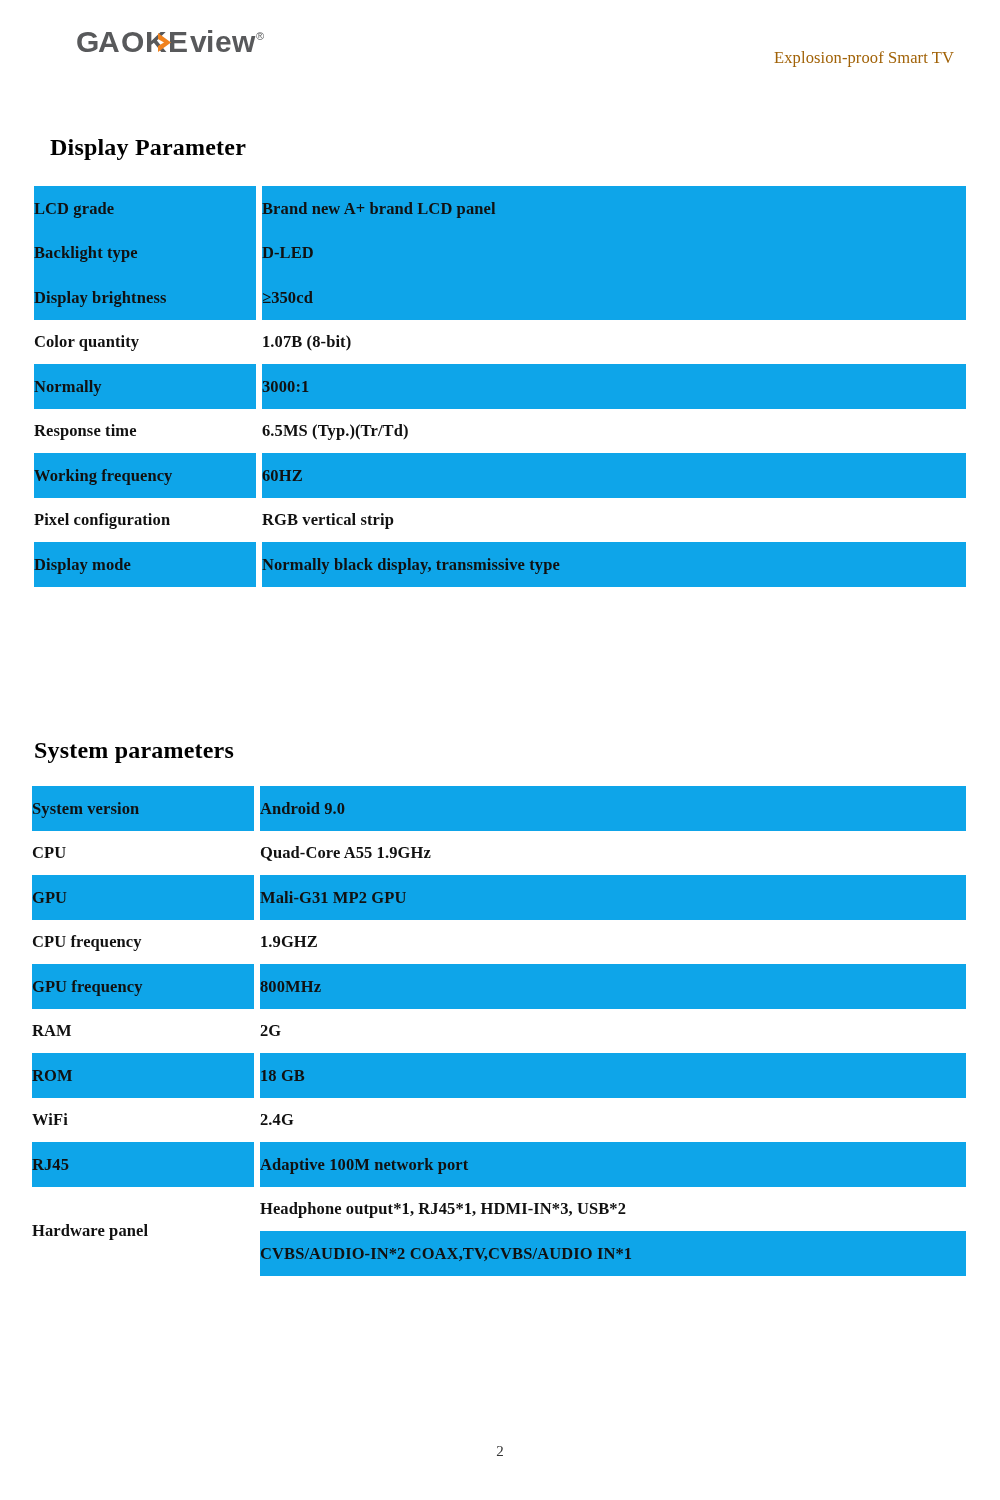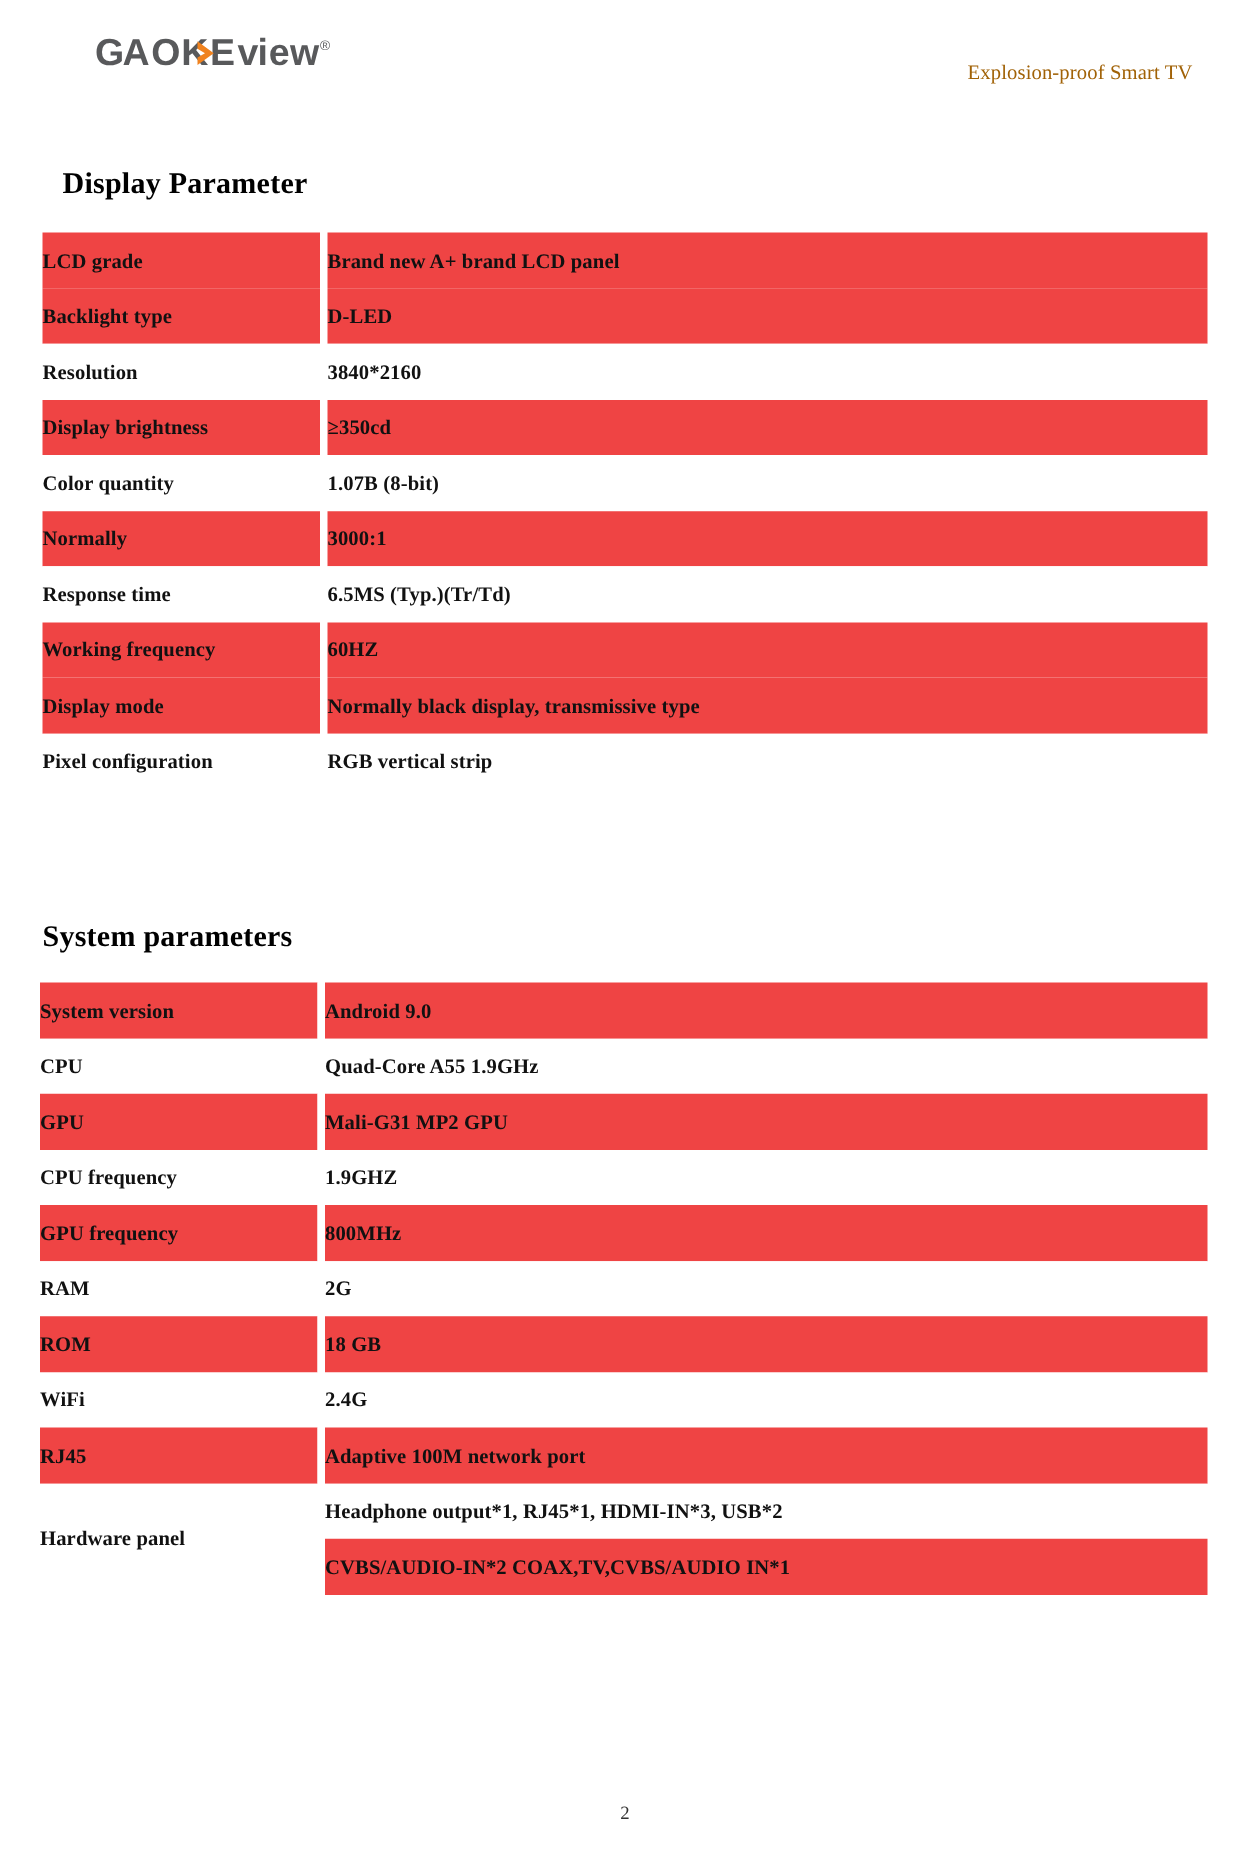--- a/index.html
+++ b/index.html
@@ -98,21 +98,21 @@
     letter-spacing: 0.1px;
     line-height: 1.3;
     height: 44.5px;
     padding: 0;
   }
 
   .cell-label { padding-left: 18px; }
   .cell-value { padding-left: 18px; }
   .cell-gap   { padding: 0; }
 
-  .shaded { background: #ef4444; }
+  .shaded { background: #0ea5e9; }
   .plain  { background: #ffffff; }
 
   
   .cell-label-merged {
     background: #ffffff;
     vertical-align: middle;
   }
 
   
   .page-footer {
@@ -170,25 +170,20 @@
         <td class="cell-label shaded">LCD grade</td>
         <td class="cell-gap plain"></td>
         <td class="cell-value shaded">Brand new A+ brand LCD panel</td>
       </tr>
       <tr>
         <td class="cell-label shaded">Backlight type</td>
         <td class="cell-gap plain"></td>
         <td class="cell-value shaded">D-LED</td>
       </tr>
       <tr>
-        <td class="cell-label plain">Resolution</td>
-        <td class="cell-gap plain"></td>
-        <td class="cell-value plain">3840*2160</td>
-      </tr>
-      <tr>
         <td class="cell-label shaded">Display brightness</td>
         <td class="cell-gap plain"></td>
         <td class="cell-value shaded">≥350cd</td>
       </tr>
       <tr>
         <td class="cell-label plain">Color quantity</td>
         <td class="cell-gap plain"></td>
         <td class="cell-value plain">1.07B (8-bit)</td>
       </tr>
       <tr>
@@ -200,28 +195,28 @@
         <td class="cell-label plain">Response time</td>
         <td class="cell-gap plain"></td>
         <td class="cell-value plain">6.5MS (Typ.)(Tr/Td)</td>
       </tr>
       <tr>
         <td class="cell-label shaded">Working frequency</td>
         <td class="cell-gap plain"></td>
         <td class="cell-value shaded">60HZ</td>
       </tr>
       <tr>
+        <td class="cell-label plain">Pixel configuration</td>
+        <td class="cell-gap plain"></td>
+        <td class="cell-value plain">RGB vertical strip</td>
+      </tr>
+      <tr>
         <td class="cell-label shaded">Display mode</td>
         <td class="cell-gap plain"></td>
         <td class="cell-value shaded">Normally black display, transmissive type</td>
-      </tr>
-      <tr>
-        <td class="cell-label plain">Pixel configuration</td>
-        <td class="cell-gap plain"></td>
-        <td class="cell-value plain">RGB vertical strip</td>
       </tr>
     </tbody>
   </table>
 </div>
 
 <div class="section" id="section-system">
 
   <div class="section-heading">System parameters</div>
 
   <table class="spec-table" id="table-system">

